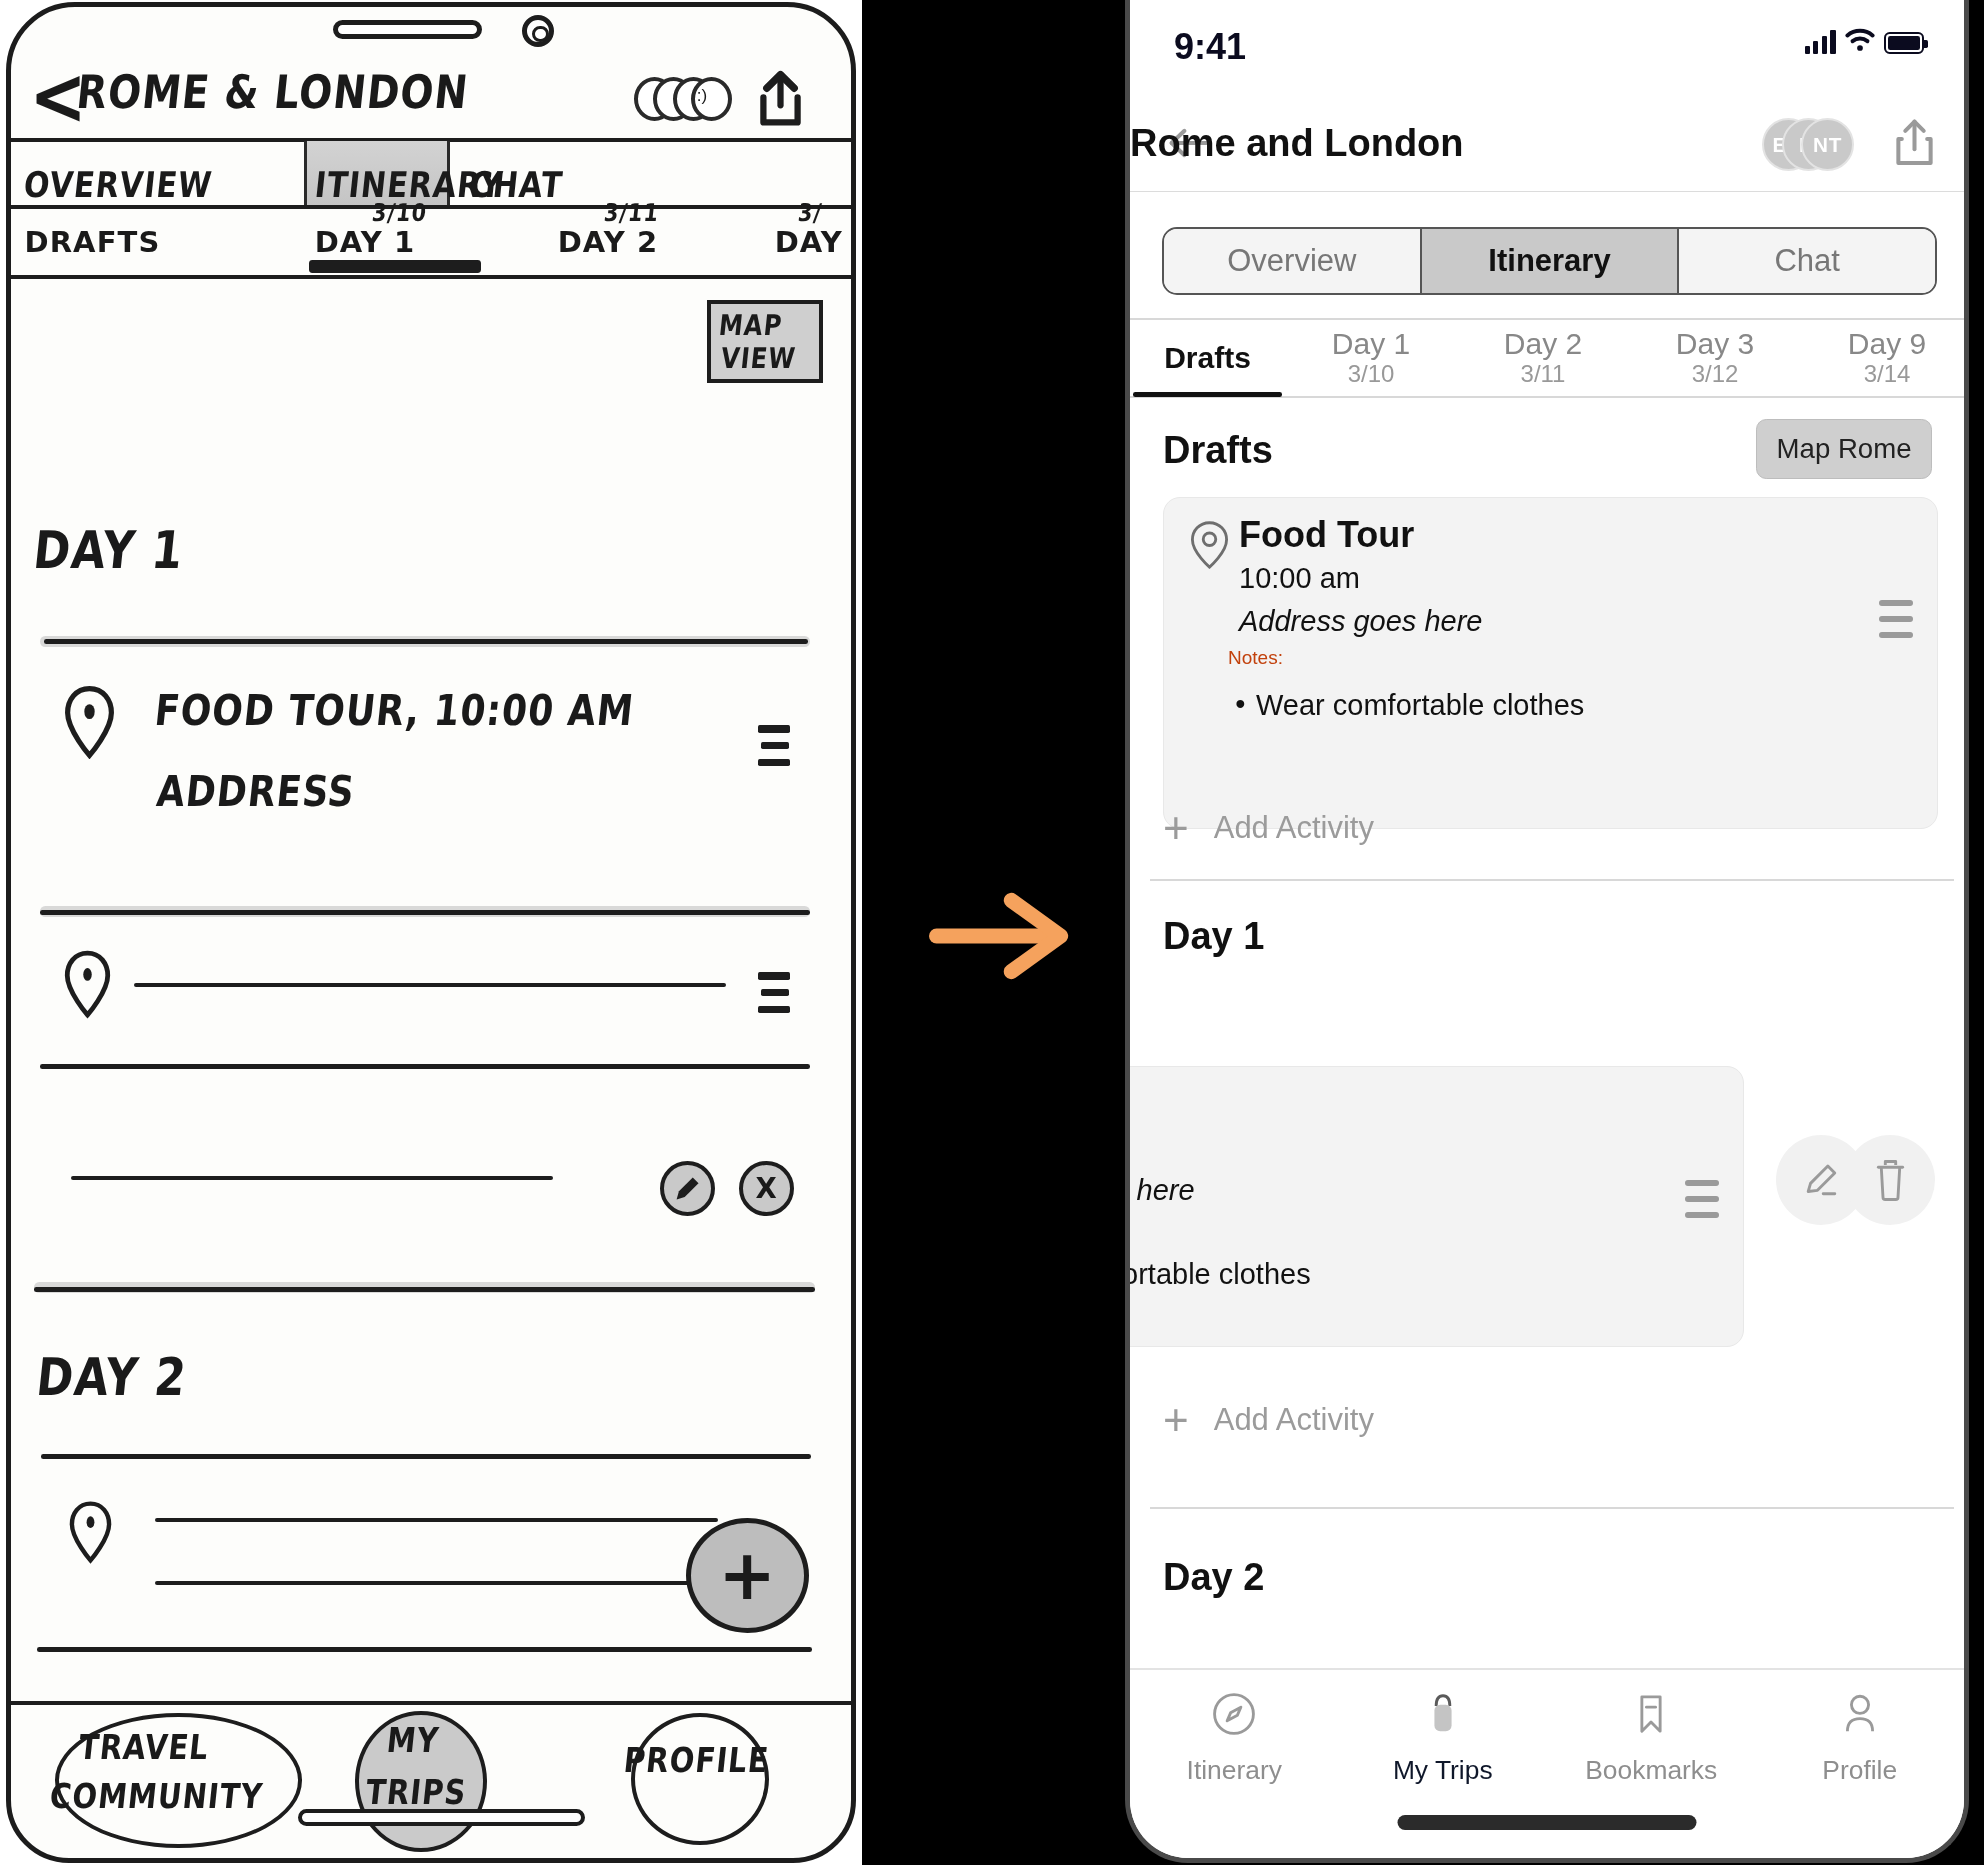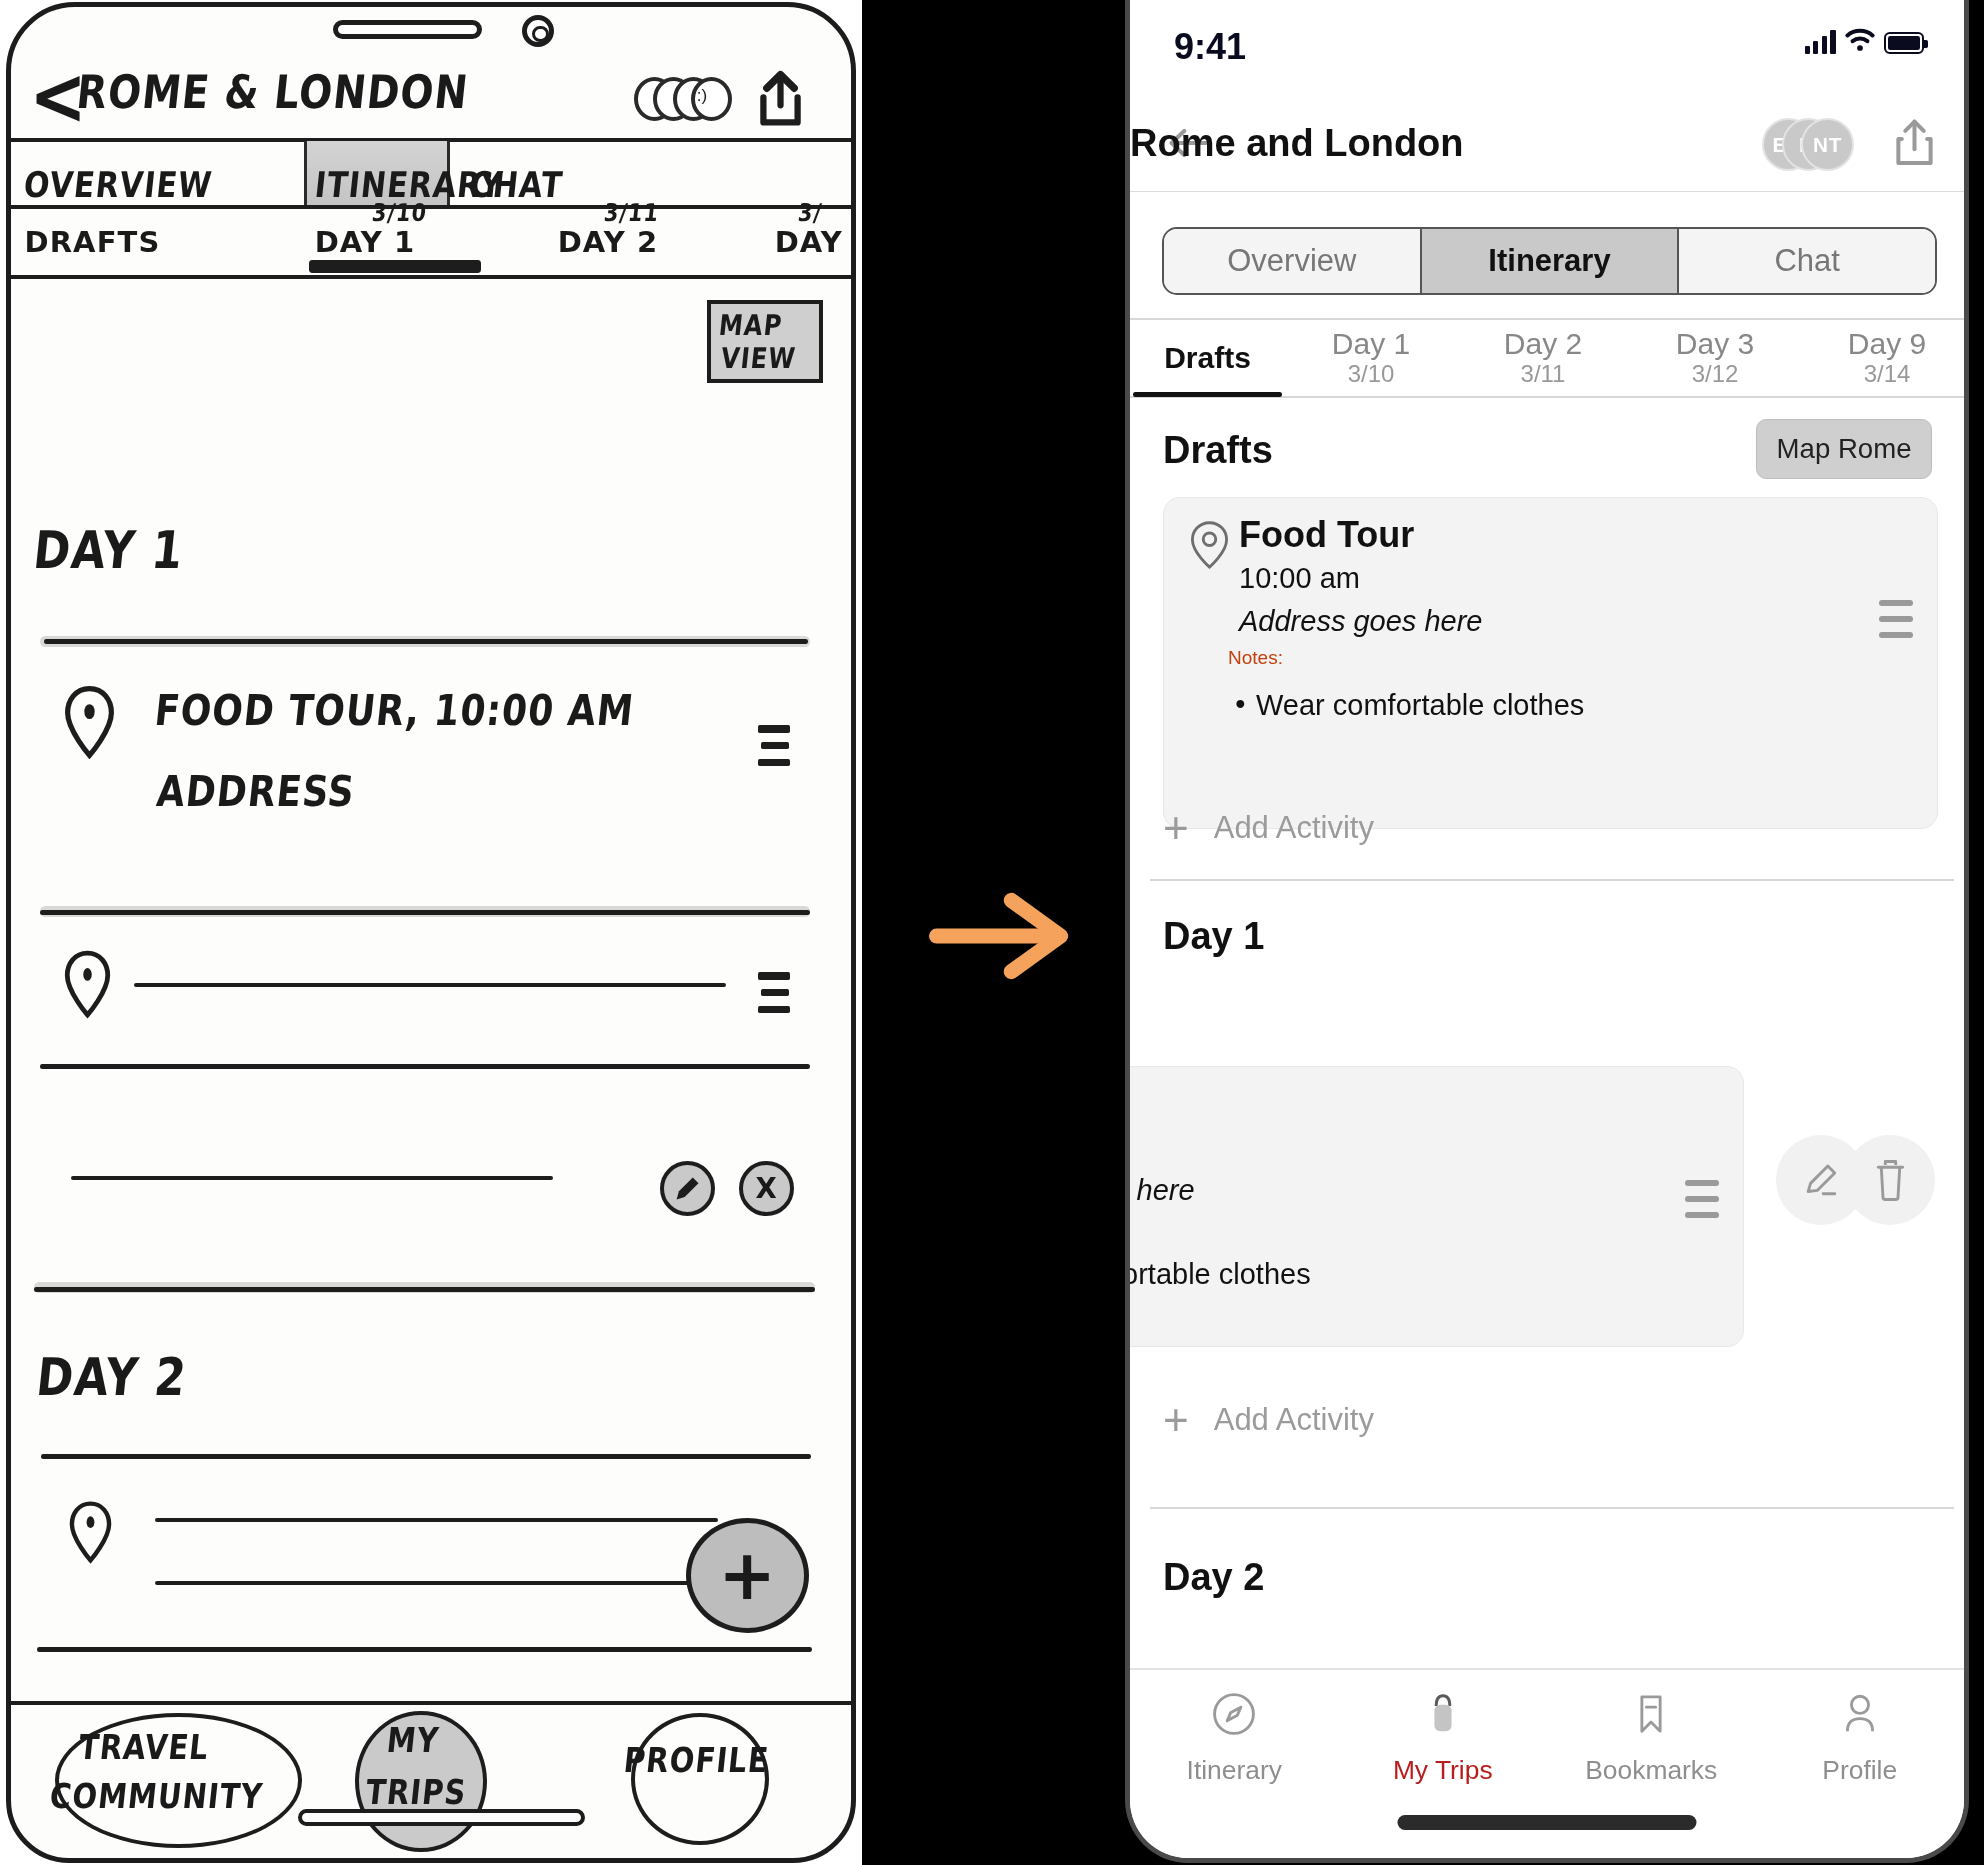--- a/index.html
+++ b/index.html
@@ -260,21 +260,21 @@
   }
 
   .hf-tabbar {
     position: absolute; left: 0; bottom: 0; width: 100%; height: 190px;
     border-top: 2.3px solid #e3e3e3; background: #fff;
   }
   .hf-tabs { display: flex; width: 100%; padding-top: 18.4px; }
   .hf-tab { flex: 1; display: flex; flex-direction: column; align-items: center; gap: 15px; }
   .hf-tab .ic { height: 52px; display:flex; align-items:center; justify-content:center; }
   .hf-tab .lb { font-size: 26.4px; color: #8e8e8e; }
-  .hf-tab.active .lb { color: #b91c1c; }
+  .hf-tab.active .lb { color: #0f172a; }
   .hf-homebar {
     position: absolute; left: 50%; transform: translateX(-50%); bottom: 27.6px;
     width: 299px; height: 15px; background: #2b2b2b; border-radius: 7.5px;
   }
 </style>
 </head>
 <body>
 
 <div class="stage">
 

